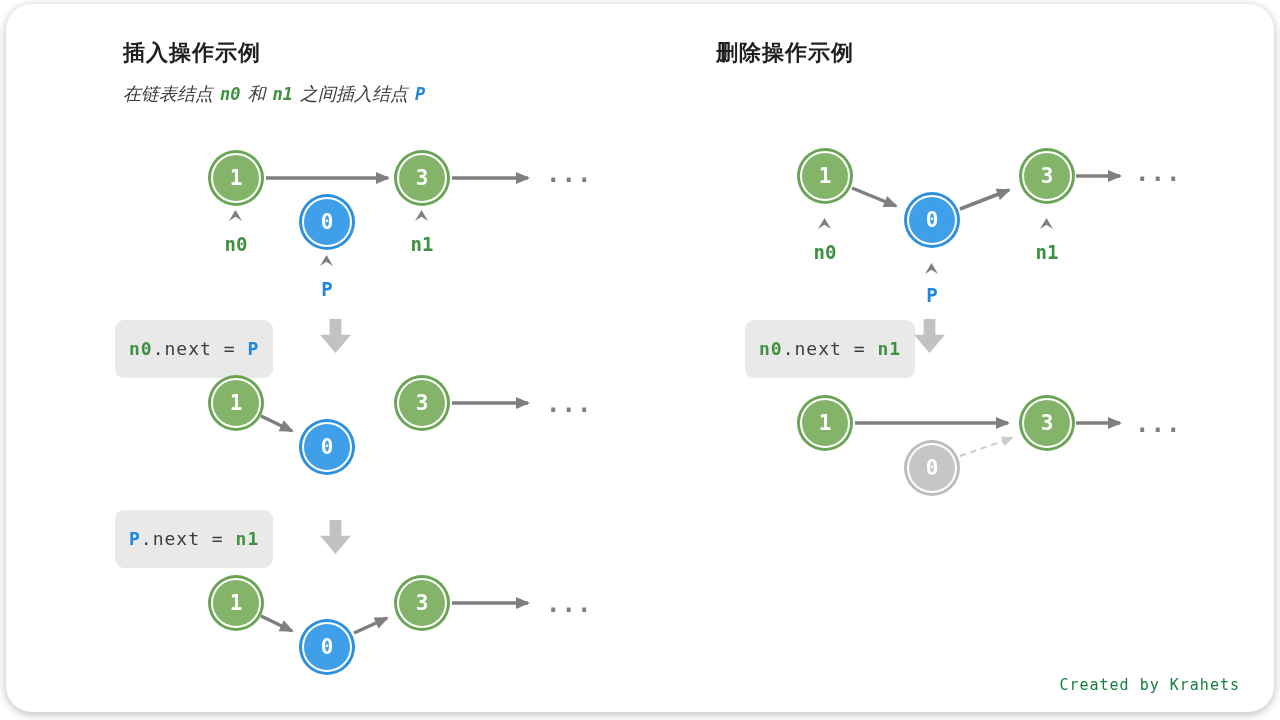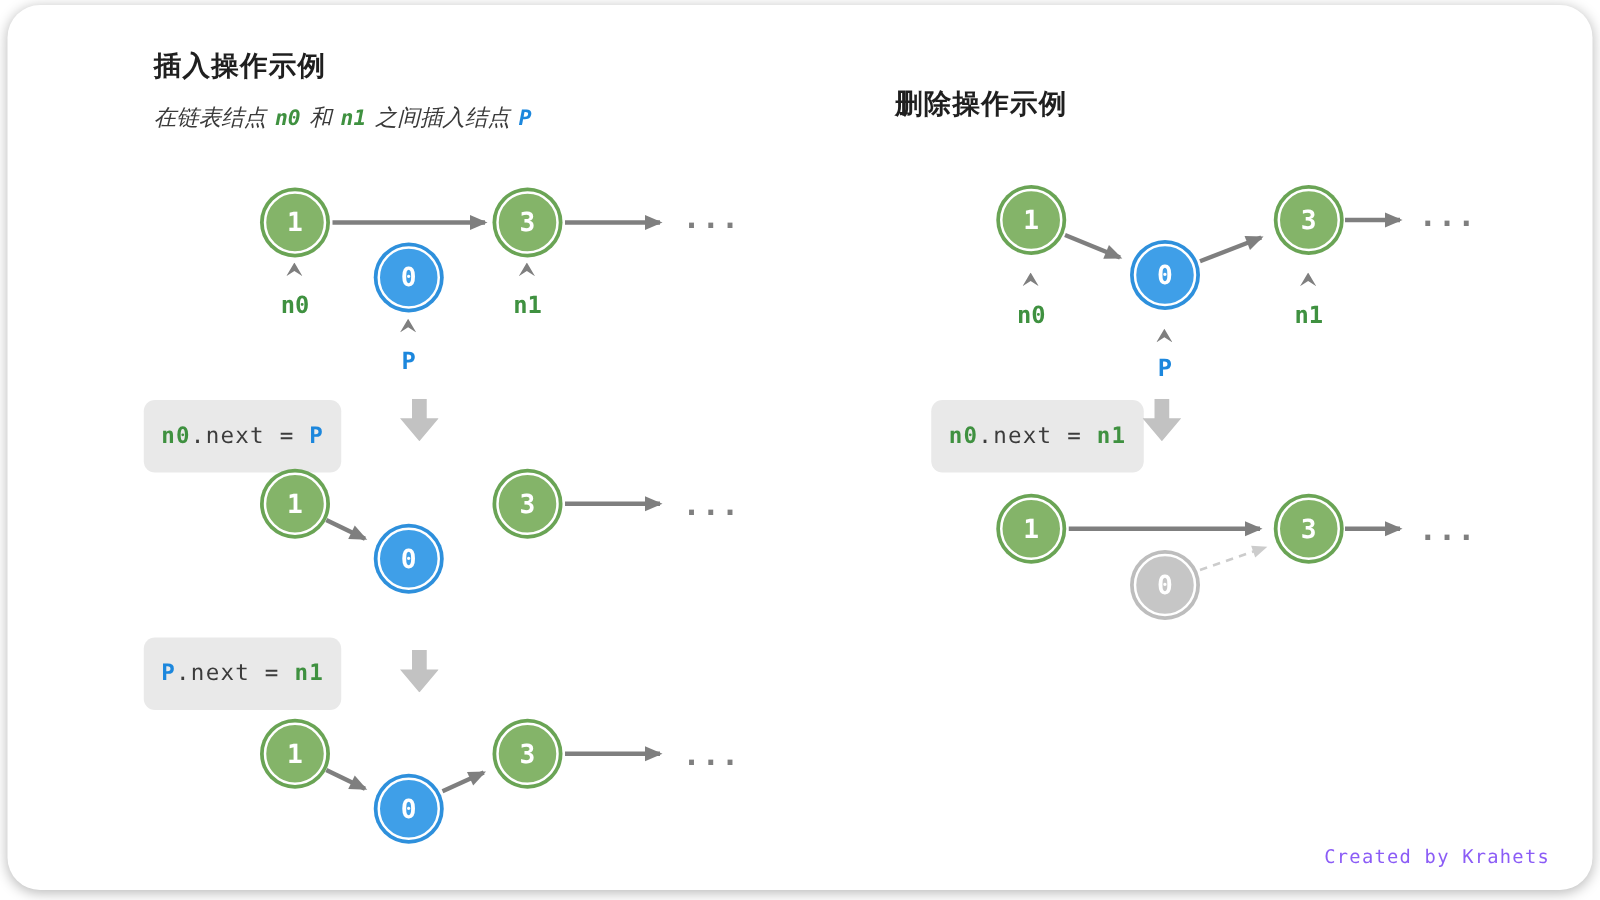--- a/index.html
+++ b/index.html
@@ -65,21 +65,21 @@
   .chip .b { color:#1c87dd; font-weight:bold; }
 
   .barrow {
     position:absolute; width:31px; height:34px; background:#c2c2c2;
     clip-path:polygon(31% 0, 69% 0, 69% 46%, 100% 46%, 50% 100%, 0 46%, 31% 46%);
   }
 
   .watermark {
     position:absolute; right:40px; top:676px;
     font-family:"DejaVu Sans Mono", monospace; font-size:15px;
-    letter-spacing:1px; color:#8b5cf6;
+    letter-spacing:1px; color:#15803d;
   }
 </style>
 </head>
 <body>
 
 <div id="page">
   <div class="card"></div>
 
   <svg class="arrow-layer" width="1280" height="720" viewBox="0 0 1280 720">
     <defs>
@@ -133,21 +133,21 @@
   <div class="dots" style="left:546px; top:389px;">...</div>
 
   <div class="chip" style="left:115px; top:510px;"><span class="b">P</span><span>.next = </span><span class="g">n1</span></div>
   <div class="barrow" style="left:320px; top:520px;"></div>
 
   <div class="node green" style="left:211px; top:578px;">1</div>
   <div class="node green" style="left:397px; top:578px;">3</div>
   <div class="node blue" style="left:302px; top:622px;">0</div>
   <div class="dots" style="left:546px; top:589px;">...</div>
 
-  <div class="panel-title" style="left:716px; top:38px;margin-top:30px;">删除操作示例</div>
+  <div class="panel-title" style="left:716px; top:38px;">删除操作示例</div>
 
   <div class="node green" style="left:800px; top:151px;">1</div>
   <div class="node green" style="left:1022px; top:151px;">3</div>
   <div class="node blue" style="left:907px; top:195px;">0</div>
   <div class="caret" style="left:818px; top:218px;"></div>
   <div class="caret" style="left:1040px; top:218px;"></div>
   <div class="caret" style="left:925px; top:263px;"></div>
   <div class="nlabel g" style="left:795px; top:241px;">n0</div>
   <div class="nlabel g" style="left:1017px; top:241px;">n1</div>
   <div class="nlabel b" style="left:902px; top:284px;">P</div>

